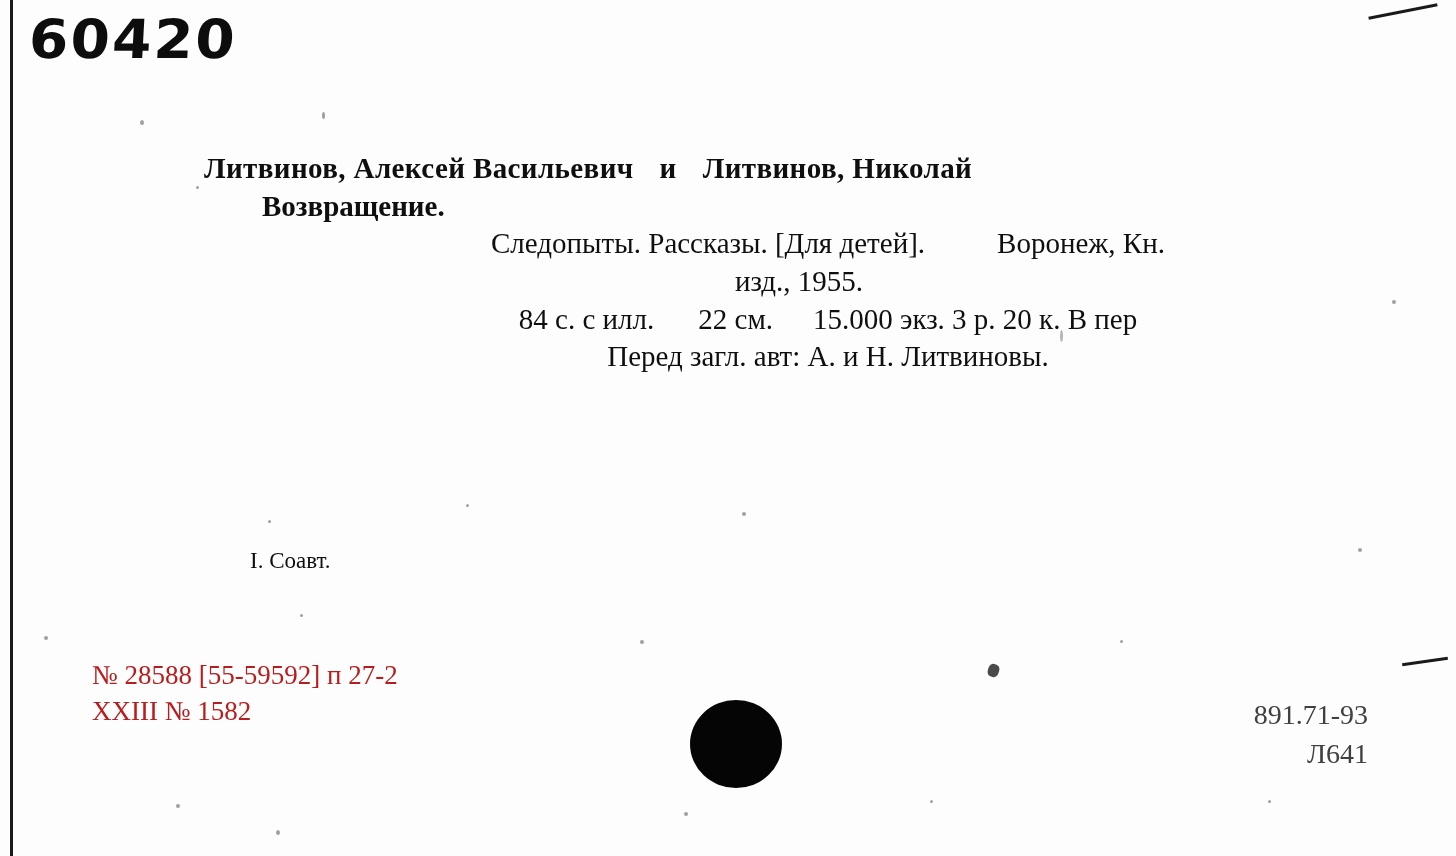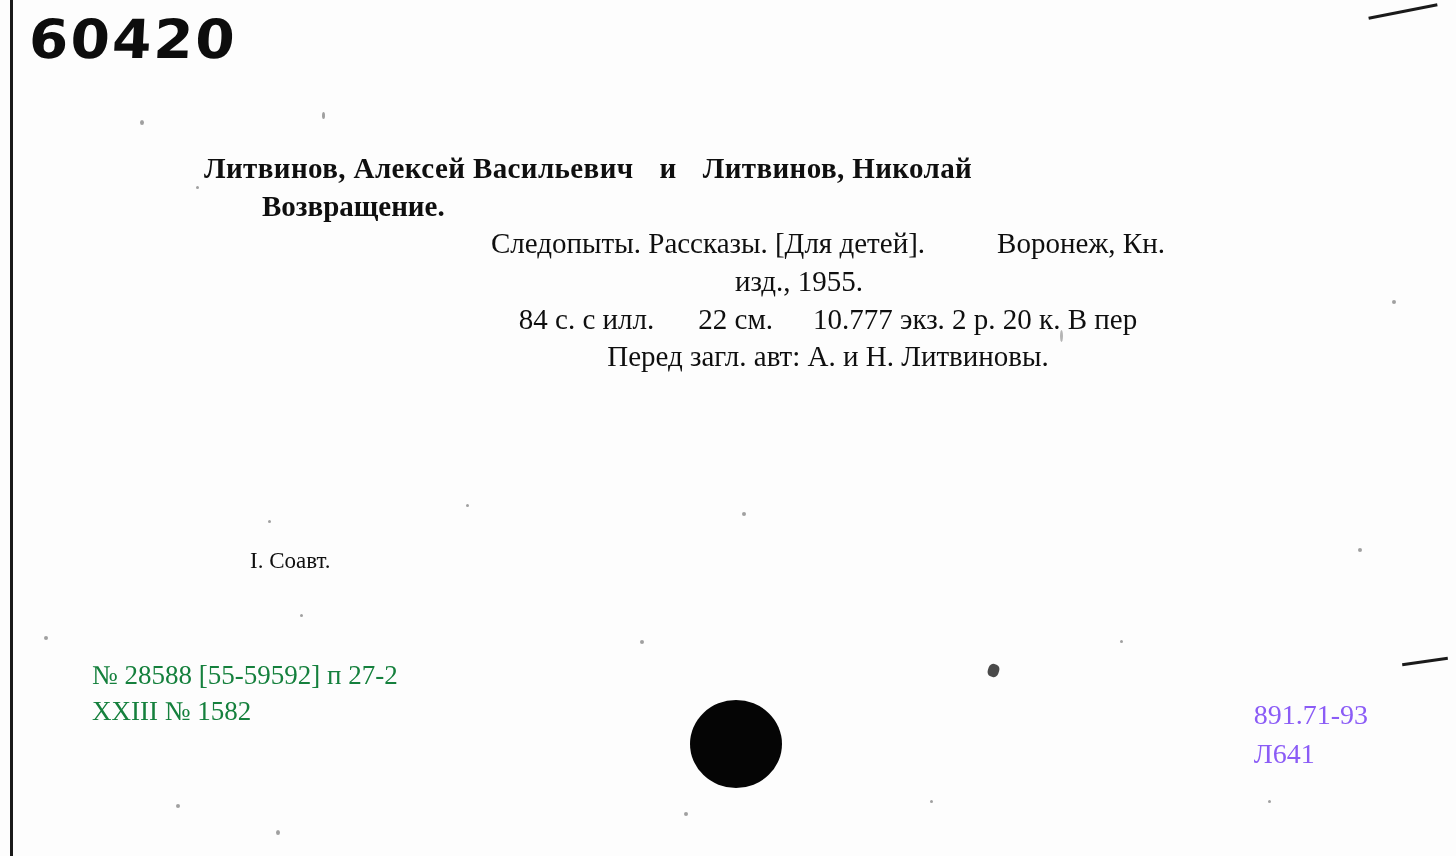--- a/index.html
+++ b/index.html
@@ -117,31 +117,32 @@
     color: #0f0f0f;
   }
 
   
   #footer-left {
     position: absolute;
     left: 92px;
     top: 658px;
     font-size: 27px;
     line-height: 1.33;
-    color: #15803d;
+    color: #b91c1c;
     white-space: nowrap;
   }
 
   #footer-right {
     position: absolute;
     right: 88px;
     top: 696px;
     font-size: 28px;
     line-height: 1.38;
-    color: #8b5cf6;
+    text-align: right;
+    color: #404040;
   }
 
   
   #ink-blot {
     position: absolute;
     left: 690px;
     top: 700px;
     width: 92px;
     height: 88px;
     background: #050505;
@@ -178,21 +179,21 @@
 
     <div class="heading-cont">Возвращение.</div>
 
     <div class="body-line title-line indent">
       <span>Следопыты. Рассказы. [Для детей].</span><span class="gap-big"></span><span>Воронеж, Кн.</span>
     </div>
 
     <div class="body-line">изд., 1955.</div>
 
     <div class="body-line phys-line indent">
-      <span>84 с. с илл.</span><span class="gap-mid"></span><span>22 см.</span><span class="gap-mid2"></span><span>10.777 экз. 2 р. 20 к. В пер</span>
+      <span>84 с. с илл.</span><span class="gap-mid"></span><span>22 см.</span><span class="gap-mid2"></span><span>15.000 экз. 3 р. 20 к. В пер</span>
     </div>
 
     <div class="body-line indent">Перед загл. авт: А. и Н. Литвиновы.</div>
 
 
   </div>
 
   <div id="added-entry">I. Соавт.</div>
 
   <div id="footer-left">

